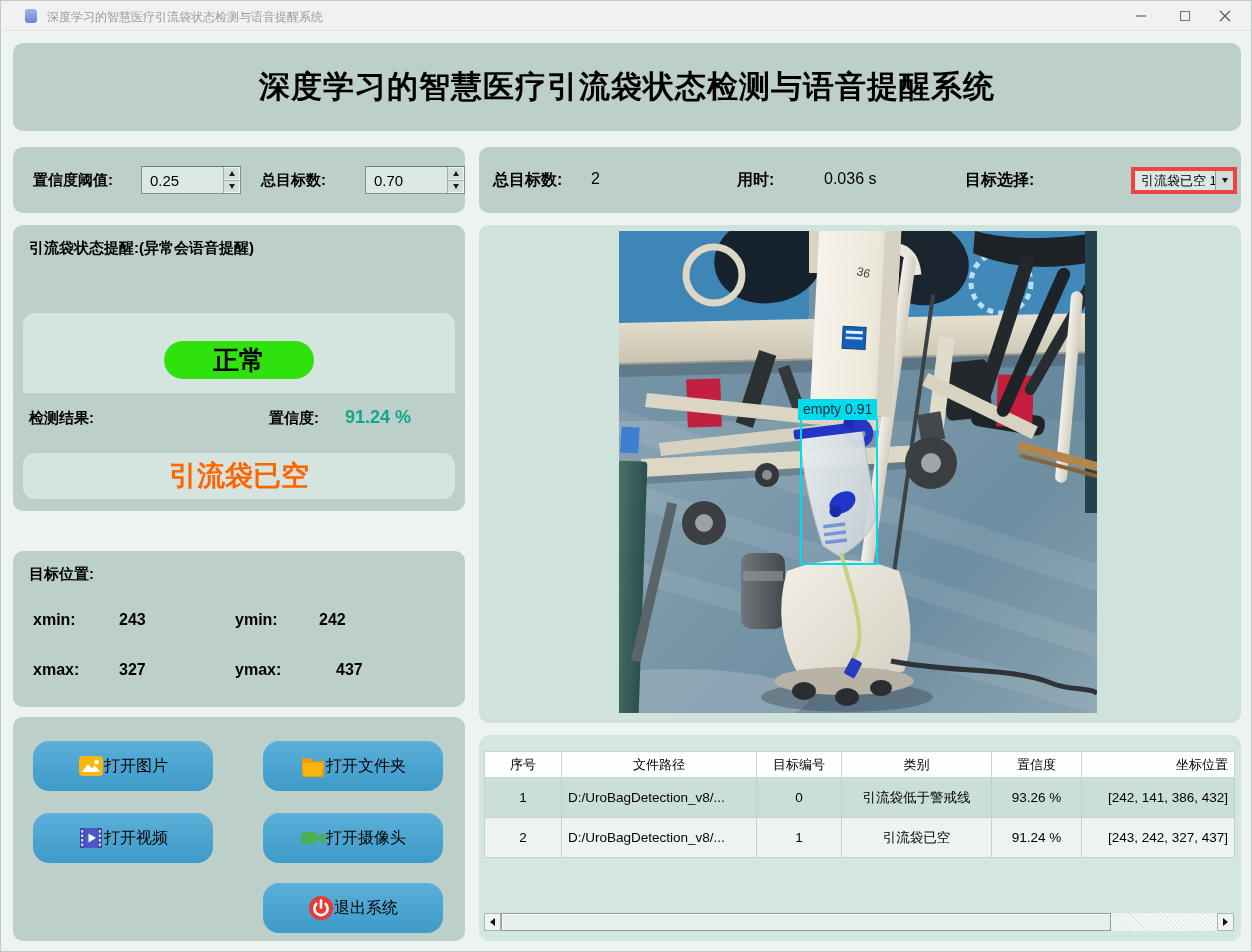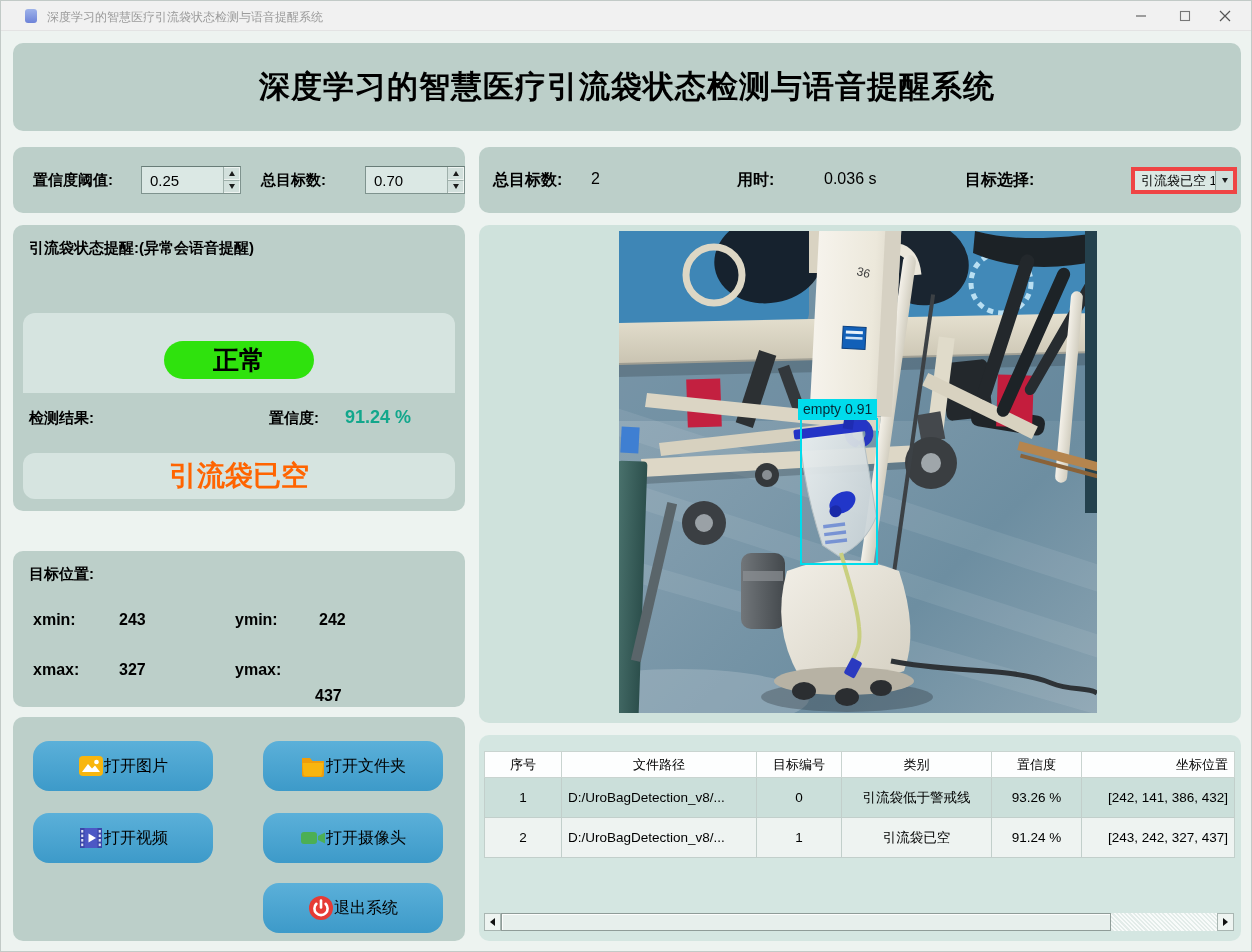--- a/index.html
+++ b/index.html
@@ -186,21 +186,21 @@
 
   <div id="p-pos" class="panel">
     <div class="lab" style="left:16px; top:14px;">目标位置:</div>
     <div class="pos-lab" style="left:20px;  top:60px;">xmin:</div>
     <div class="pos-val" style="left:106px; top:60px;">243</div>
     <div class="pos-lab" style="left:222px; top:60px;">ymin:</div>
     <div class="pos-val" style="left:306px; top:60px;">242</div>
     <div class="pos-lab" style="left:20px;  top:110px;">xmax:</div>
     <div class="pos-val" style="left:106px; top:110px;">327</div>
     <div class="pos-lab" style="left:222px; top:110px;">ymax:</div>
-    <div class="pos-val" style="left:302px; top:110px;margin-top:26px;">437</div>
+    <div class="pos-val" style="left:323px; top:110px;">437</div>
   </div>
 
   <div id="p-btns" class="panel">
     <div class="btn" style="left:20px; top:24px;">
       <svg width="26" height="26" viewBox="0 0 26 26">
         <rect x="1" y="3" width="24" height="20" rx="4" fill="#f8b60e"></rect>
         <circle cx="18.5" cy="9" r="2.3" fill="#fff"></circle>
         <path d="M4 19 L10 11 L14 15.5 L17 12.5 L22 19 Z" fill="#fff"></path>
       </svg>
       <span>打开图片</span>

